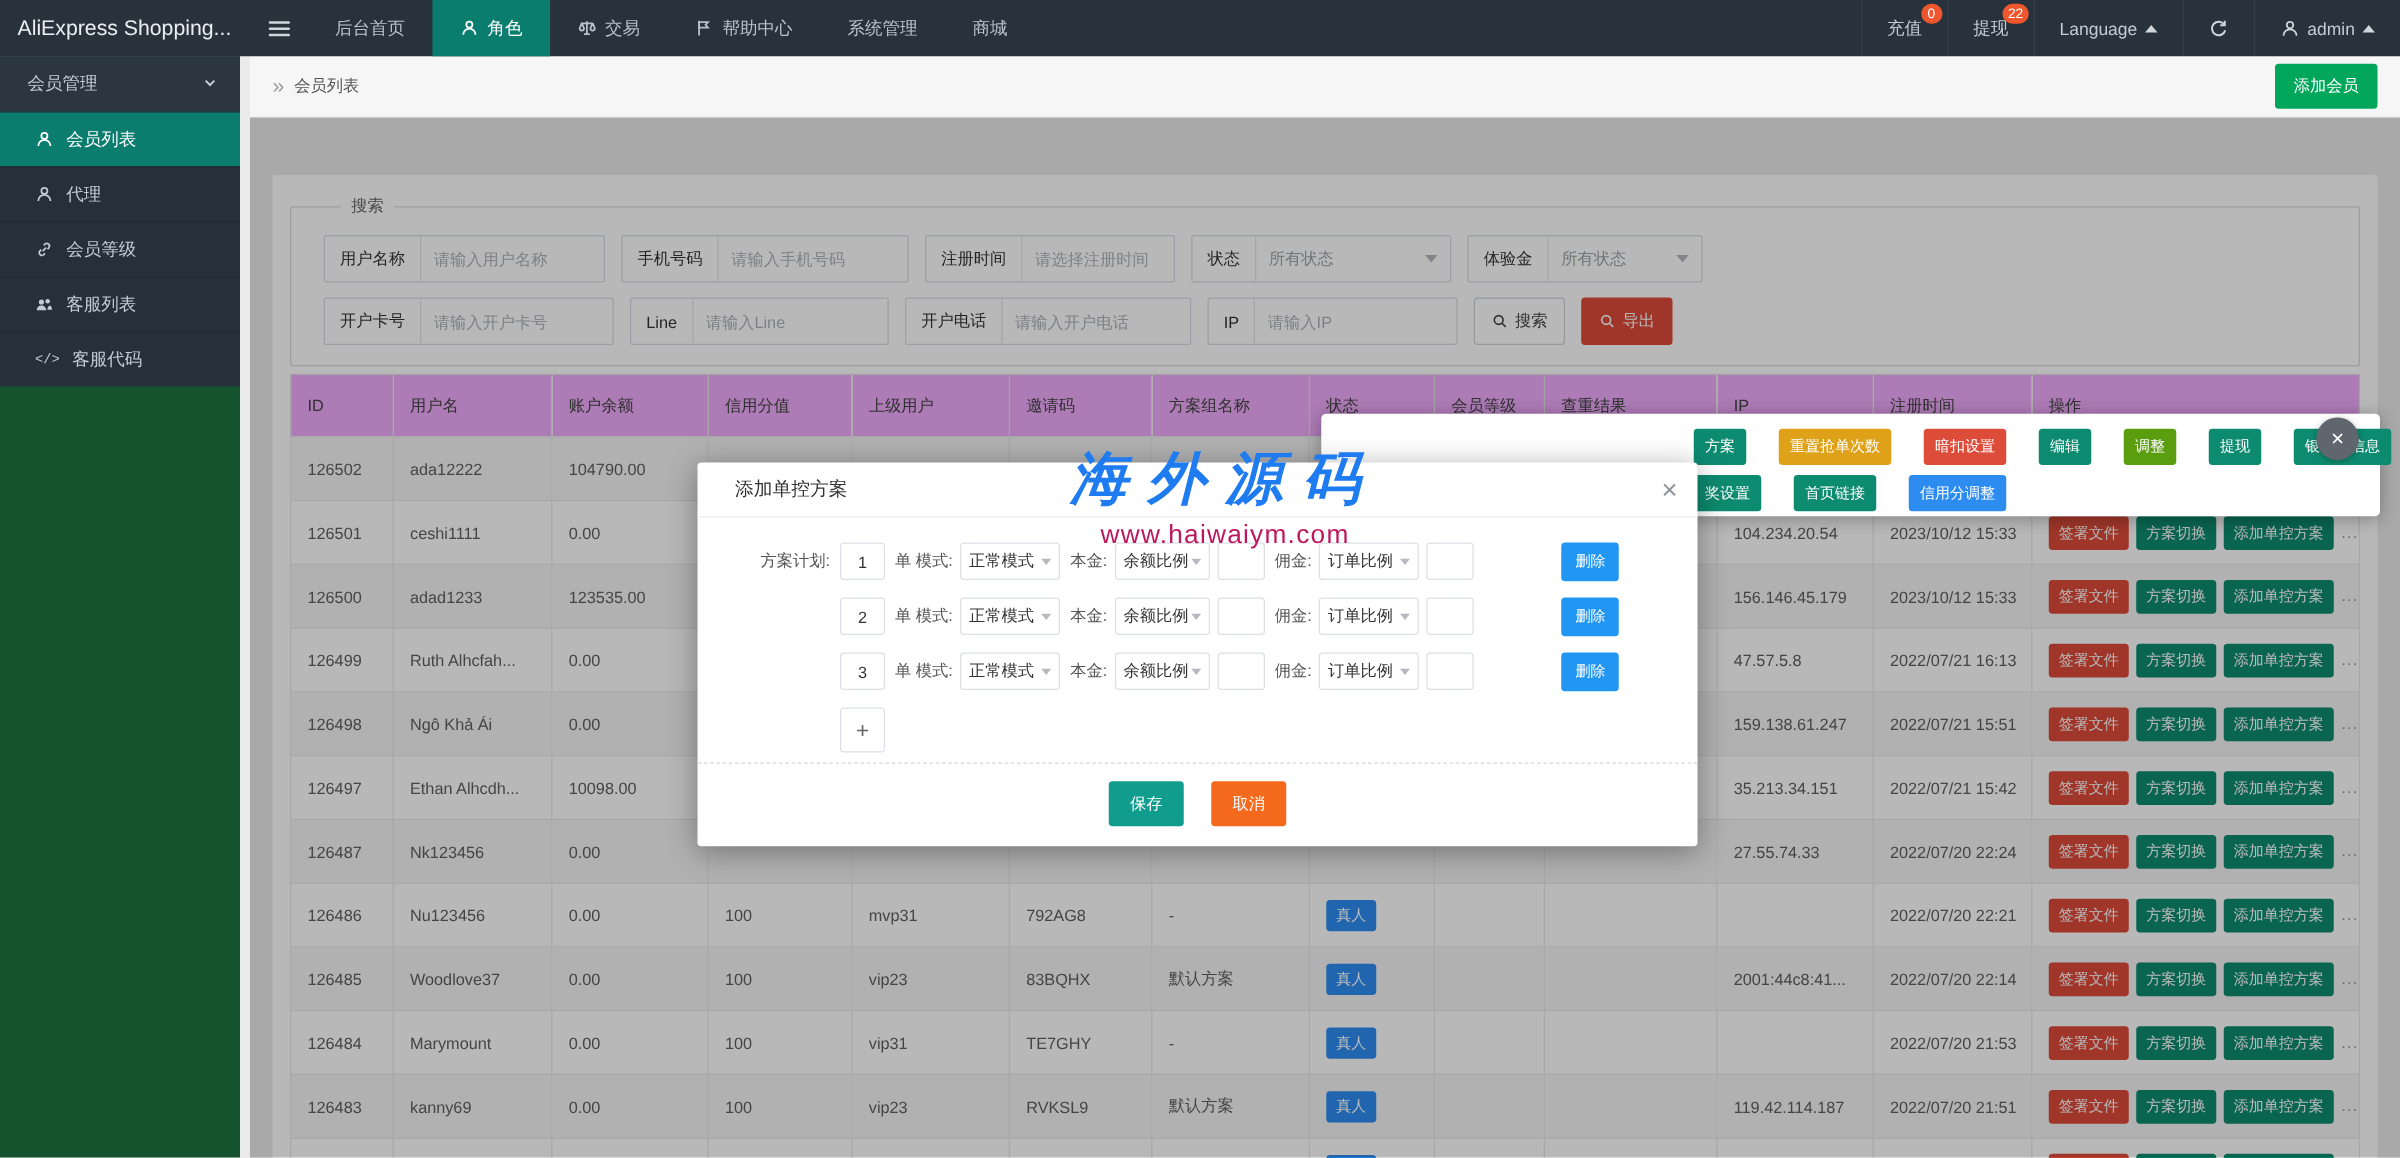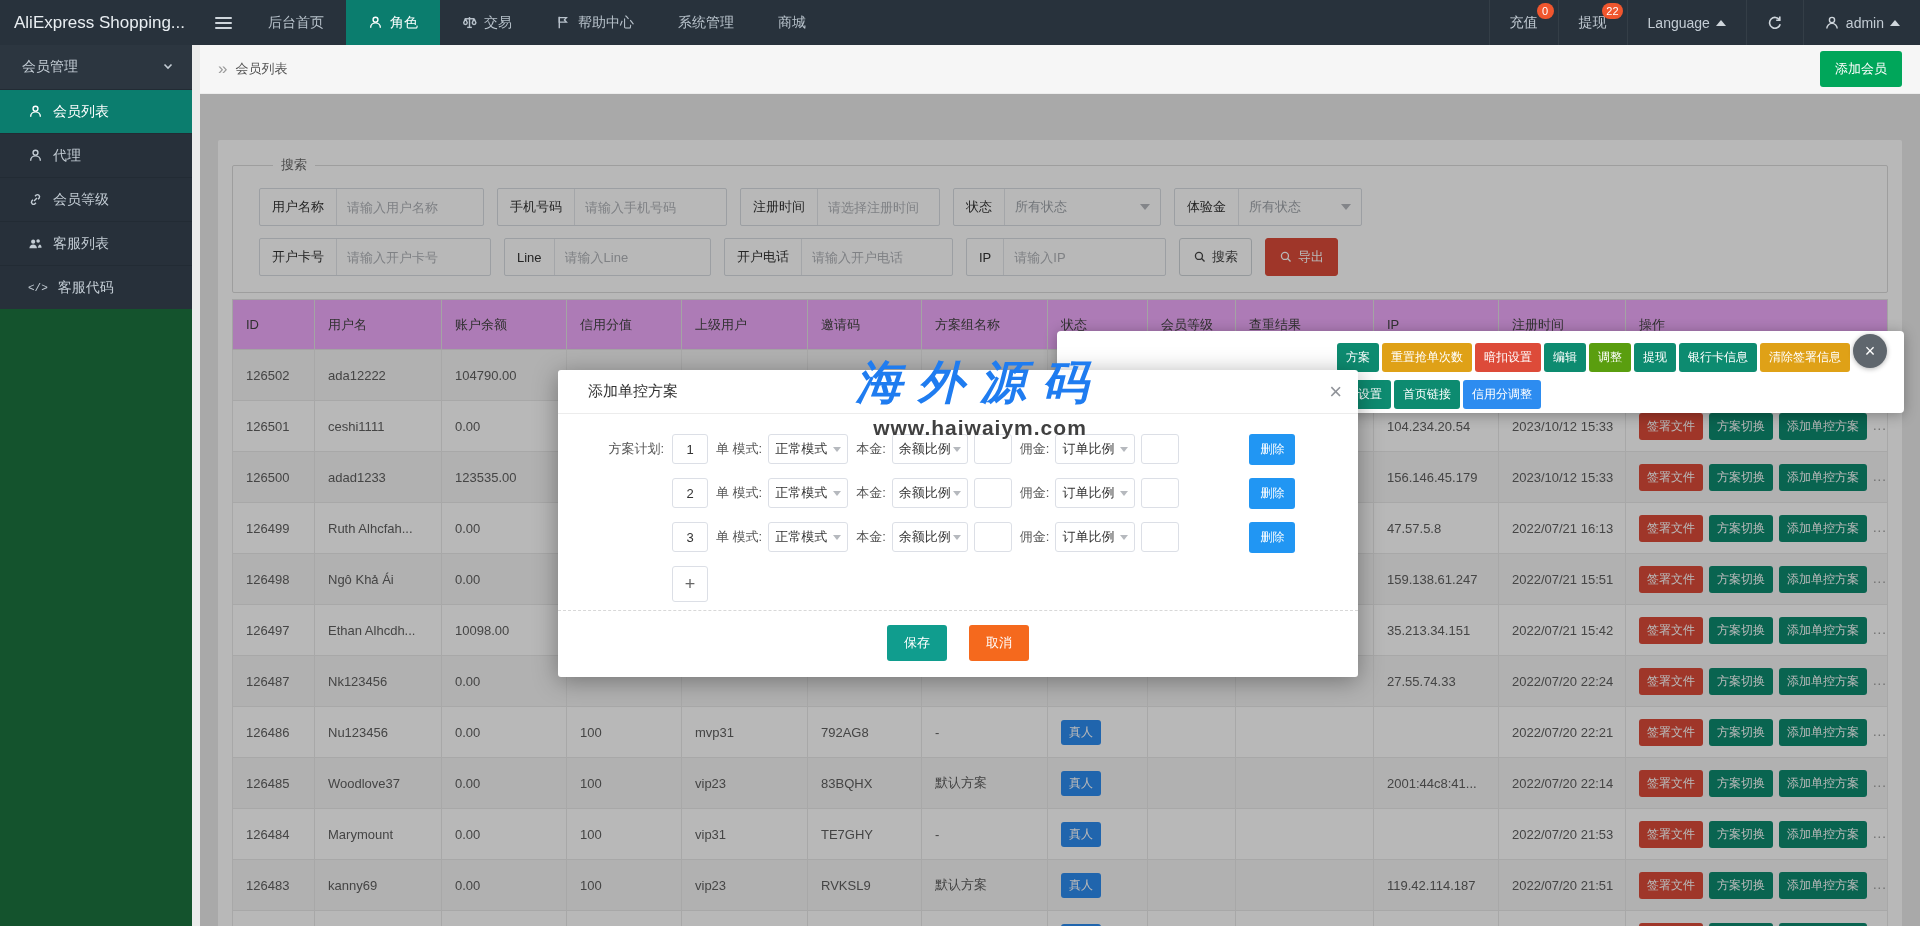--- a/index.html
+++ b/index.html
@@ -91,21 +91,21 @@
   .c-yellow { background:#dfa117; } .c-blue { background:#2d8cf0; }
 
   
   .dim-overlay { position:absolute; left:200px; top:94px; width:1720px; height:832px;
     background:rgba(0,0,0,0.28); z-index:10; }
 
   
   .action-popup { position:absolute; left:1057px; top:331px; width:847px; height:82px;
     background:#fff; border-radius:4px; box-shadow:0 2px 14px rgba(0,0,0,0.3); z-index:20;
     padding:12px 0 0 280px; }
-  .popup-row { display:flex; gap:3px; margin-bottom:8px; }
+  .popup-row { display:flex; gap:26px; margin-bottom:8px;margin-left:18px; }
   .popup-btn { color:#fff; font-size:12px; padding:6px 9px; border-radius:3px; border:none;
     cursor:pointer; white-space:nowrap; font-family:inherit; }
   .popup-close { position:absolute; left:1853px; top:334px; width:34px; height:34px; border-radius:50%;
     background:#5f666d; color:#fff; font-size:18px; display:flex; align-items:center; justify-content:center;
     z-index:25; cursor:pointer; box-shadow:0 1px 5px rgba(0,0,0,0.3); }
 
   
   .modal { position:absolute; left:558px; top:370px; width:800px; height:307px; background:#fff;
     border-radius:3px; box-shadow:0 4px 24px rgba(0,0,0,0.35); z-index:30; }
   .modal-header { height:44px; border-bottom:1px solid #ececec; display:flex; align-items:center;
@@ -133,21 +133,21 @@
   .save-btn { background:#109d8e; color:#fff; border:none; border-radius:3px; font-size:13px;
     padding:9px 17px; cursor:pointer; font-family:inherit; }
   .cancel-btn { background:#f5691d; color:#fff; border:none; border-radius:3px; font-size:13px;
     padding:9px 17px; cursor:pointer; font-family:inherit; }
 
   
   .watermark { position:absolute; left:700px; top:352px; width:560px; text-align:center;
     z-index:40; pointer-events:none; }
   .wm-cn { font-family:"DejaVu Serif","Liberation Serif",serif; font-style:italic; font-weight:bold;
     font-size:46px; color:#1f7cf0; letter-spacing:16px; }
-  .wm-url { font-size:21px; font-weight:bold; color:#404040; margin-top:2px; letter-spacing:1px; }
+  .wm-url { font-size:21px; font-weight:normal; color:#be185d; margin-top:2px; letter-spacing:1px; }
 </style>
 </head>
 <body>
 
 <header class="topbar">
   <div class="brand">AliExpress Shopping...</div>
   <div class="menu-toggle">
     <div class="bars">
         <div></div>
         <div></div>

